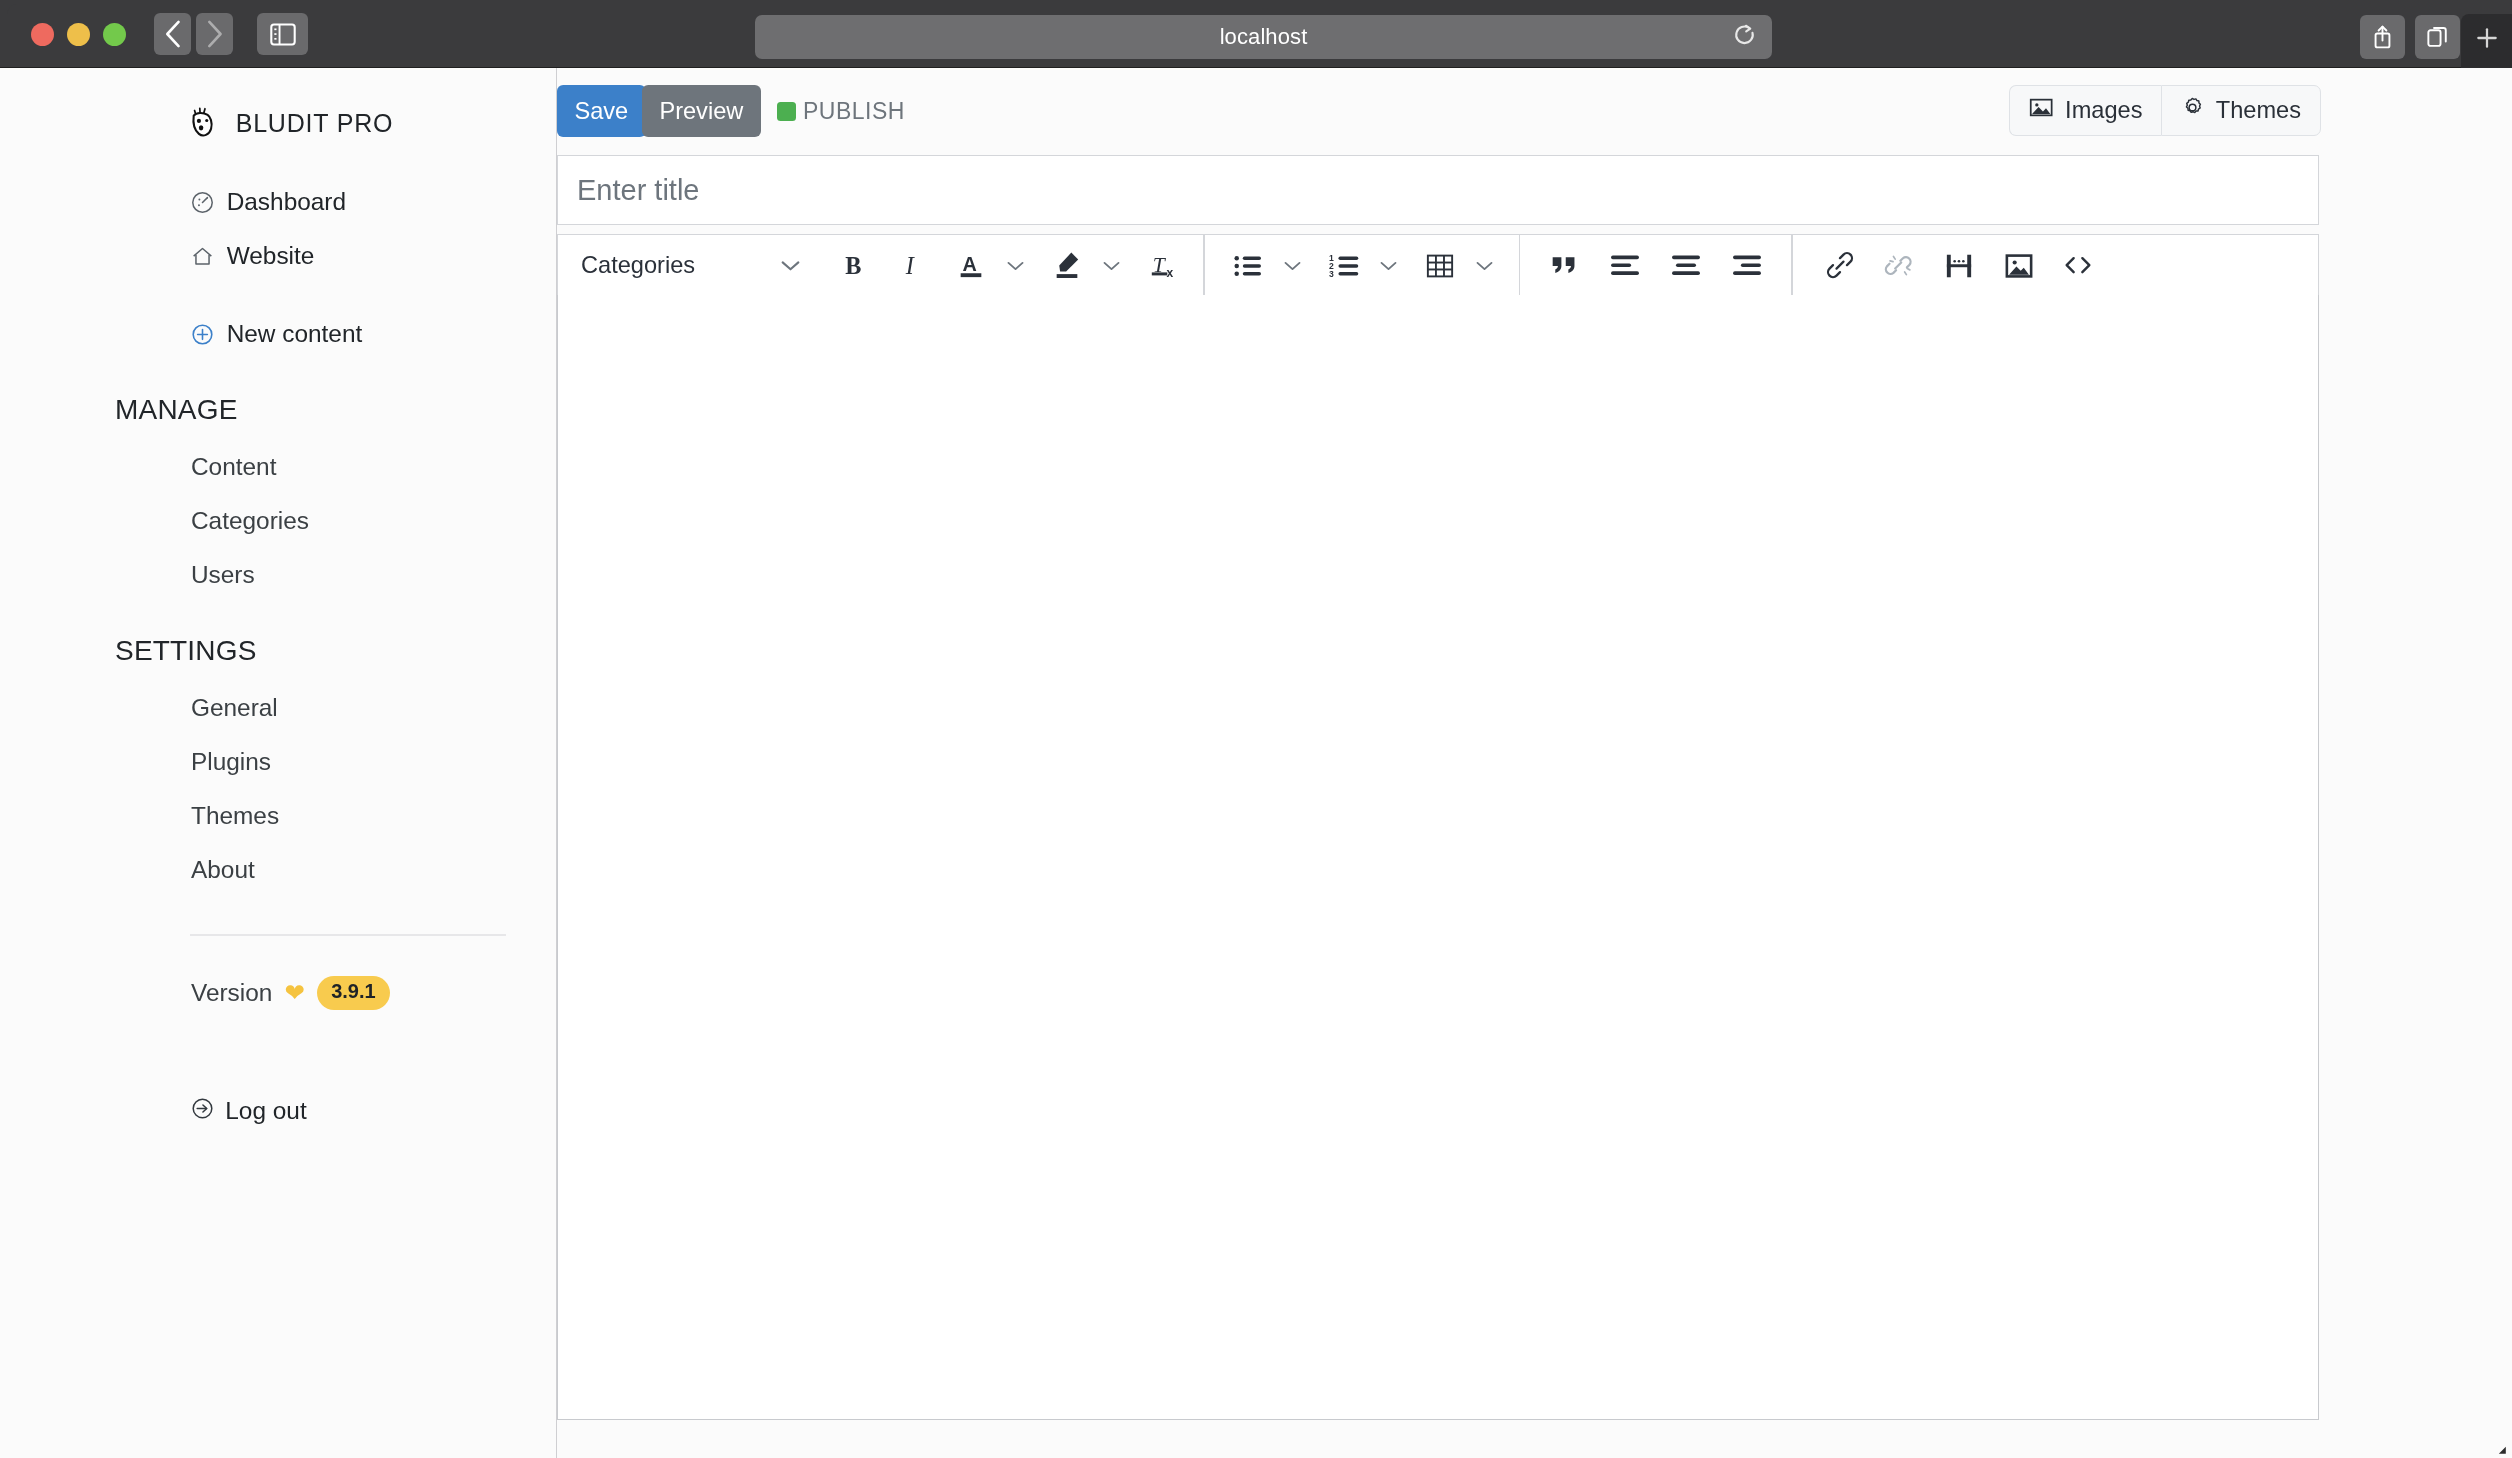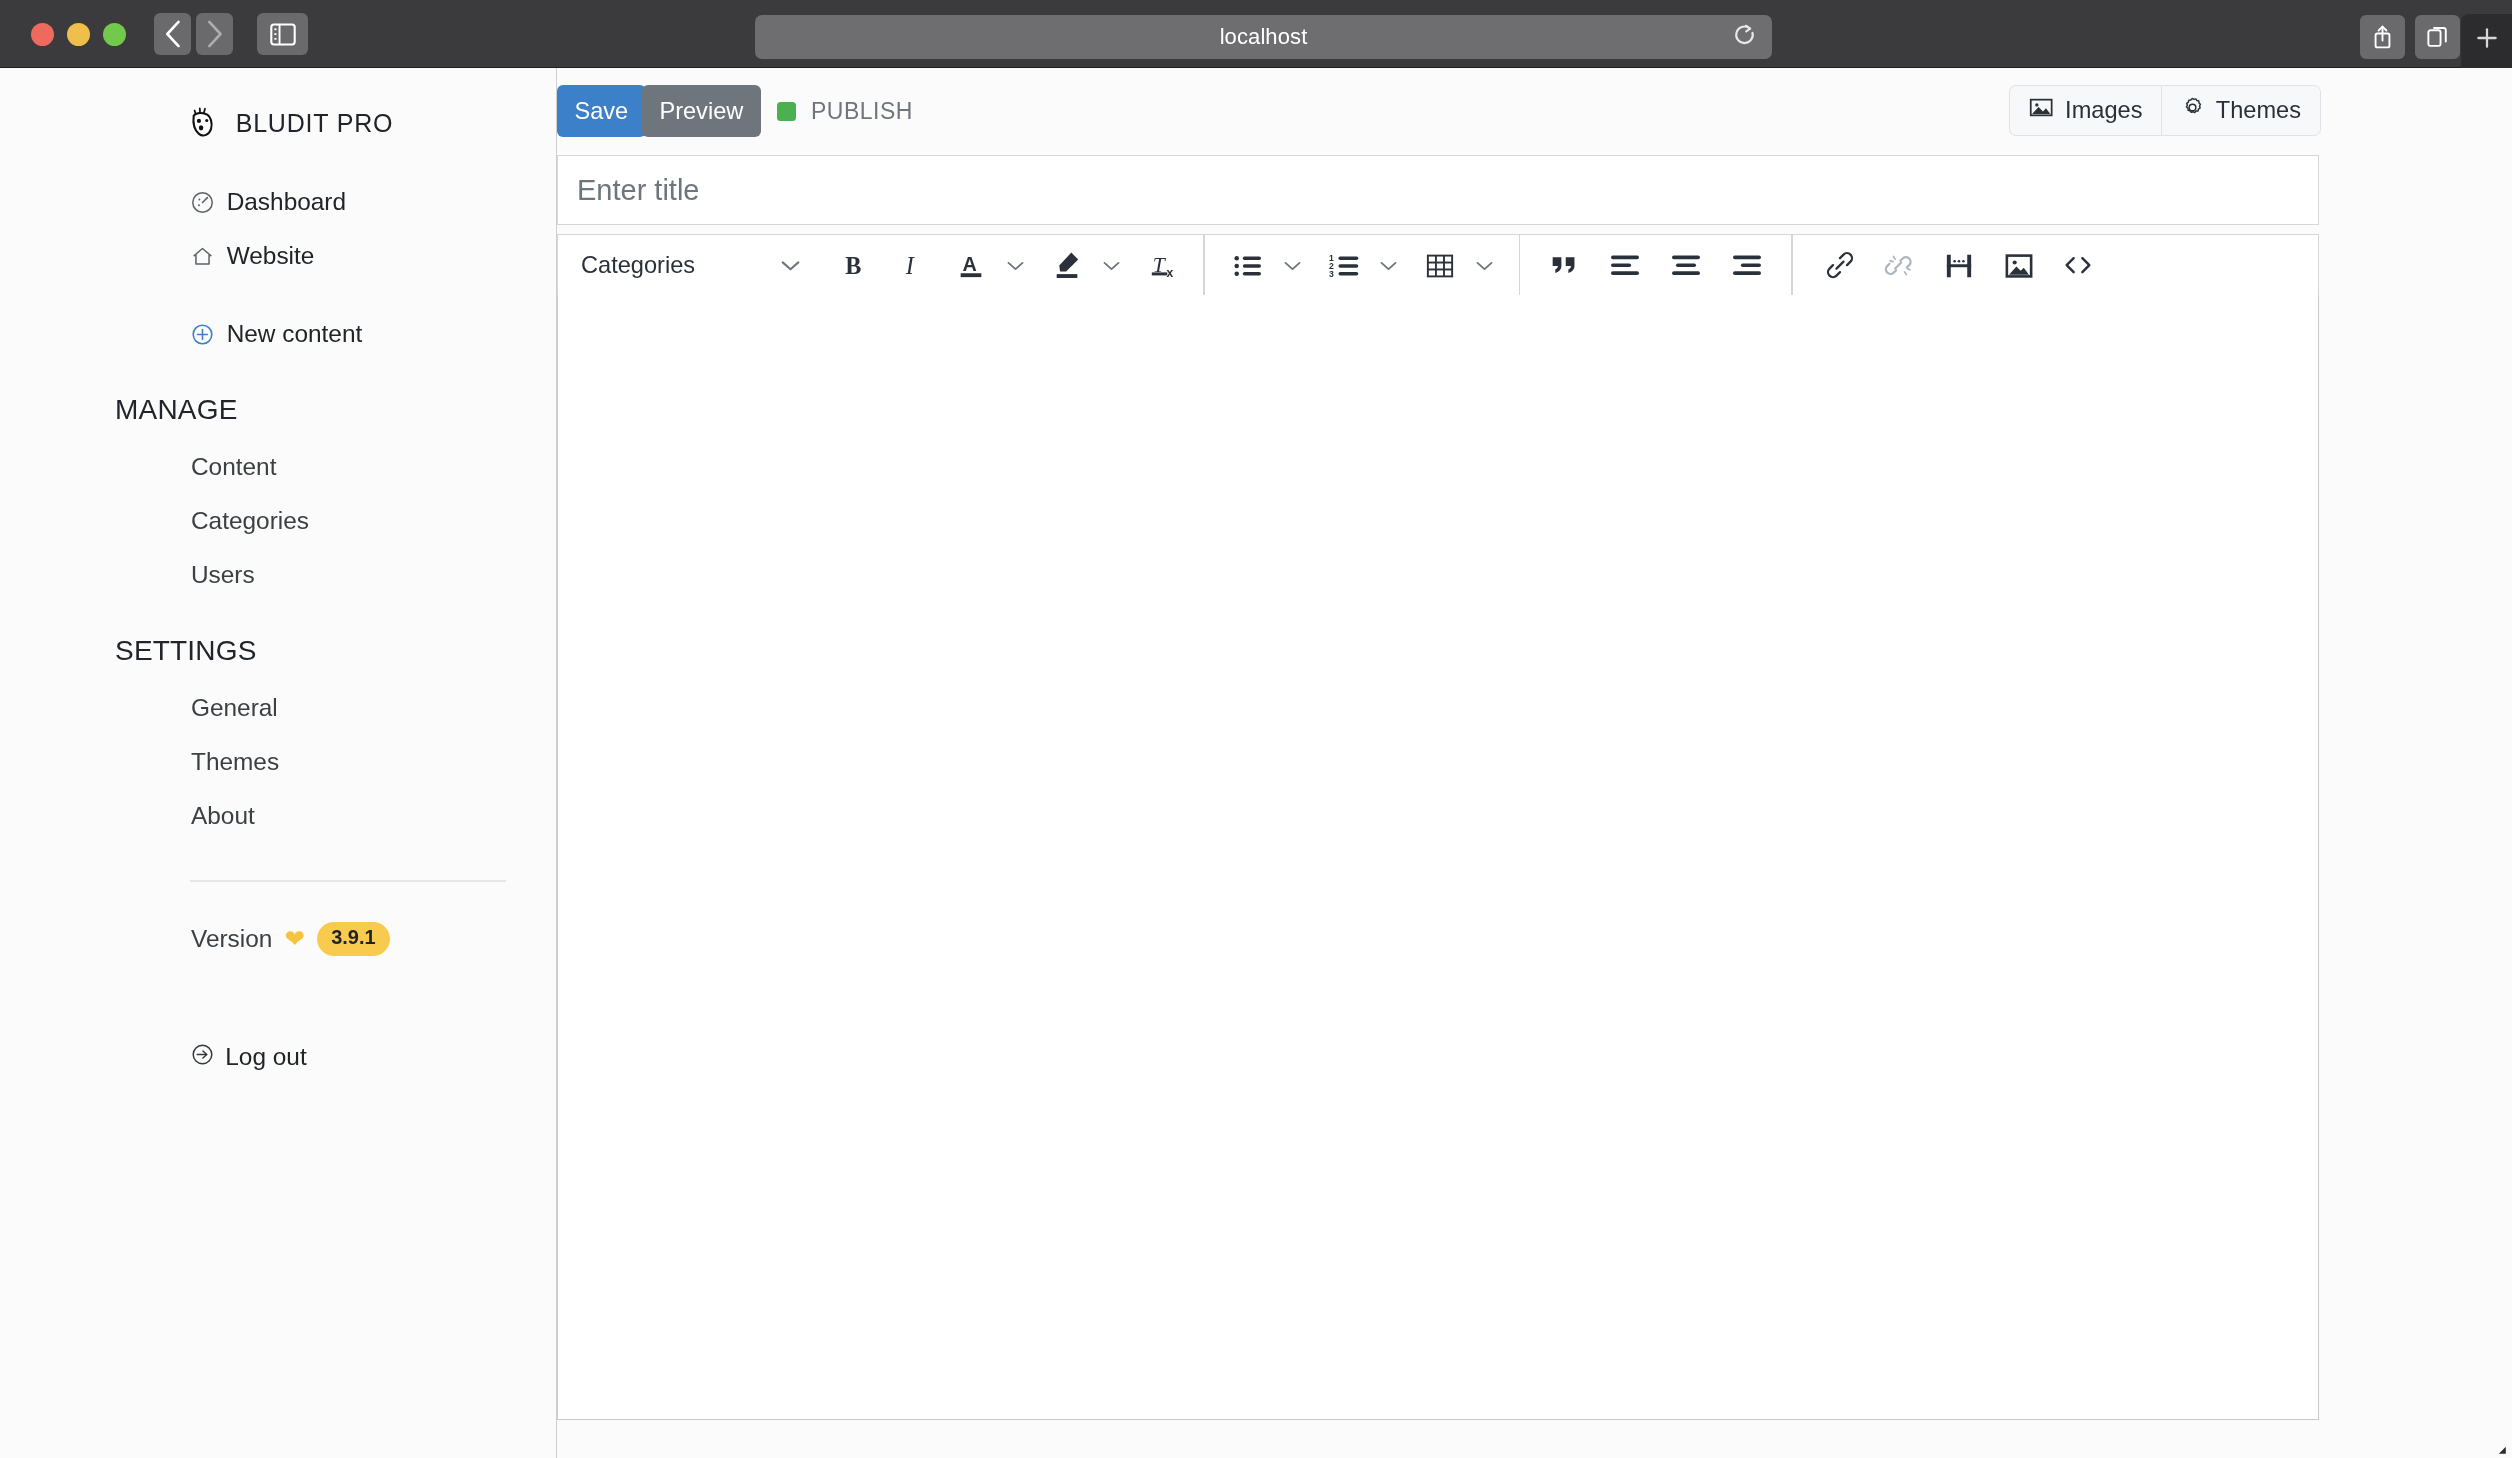--- a/index.html
+++ b/index.html
@@ -151,21 +151,21 @@
     border: none; border-radius: 6.1px;
     font-size: 23.6px; color: #fff;
     font-family: "Liberation Sans", sans-serif;
     cursor: pointer;
     height: 52px; padding: 0 17.4px;
   }
   .btn-save { background: #3c80c9; position: absolute; left: 0; top: 0; }
   .btn-preview { background: #6e757c; position: absolute; left: 85px; top: 0; }
   .publish-wrap {
     position: absolute; left: 220px; top: 0; height: 52px;
-    display: flex; align-items: center; gap: 15px;
+    display: flex; align-items: center; gap: 7px;
   }
   .publish-dot { width: 19px; height: 19px; background: #4caf50; border-radius: 3.5px; }
   .publish-label { font-size: 23px; color: #6e757c; letter-spacing: 0.5px; }
 
   .right-btn-group {
     position: absolute; right: 191px; top: 0;
     display: flex;
   }
   .ghost-btn {
     height: 51px; padding: 0 19px;
@@ -349,20 +349,23 @@
       </div>
       <div class="nav-sub">
         <span>Users</span>
       </div>
     </div>
 
     <div class="section-title">SETTINGS</div>
     <div>
       <div class="nav-sub">
         <span>General</span>
+      </div>
+      <div class="nav-sub">
+        <span>Plugins</span>
       </div>
       <div class="nav-sub">
         <span>Themes</span>
       </div>
       <div class="nav-sub">
         <span>About</span>
       </div>
     </div>
 
     <div class="sb-divider"></div>

